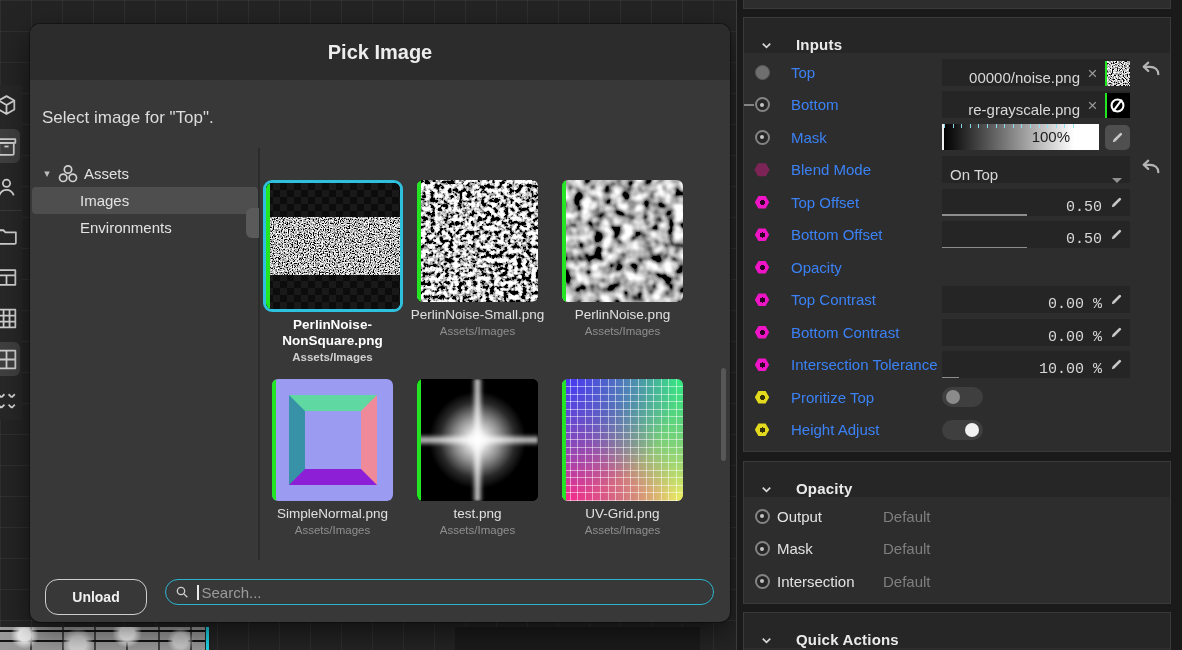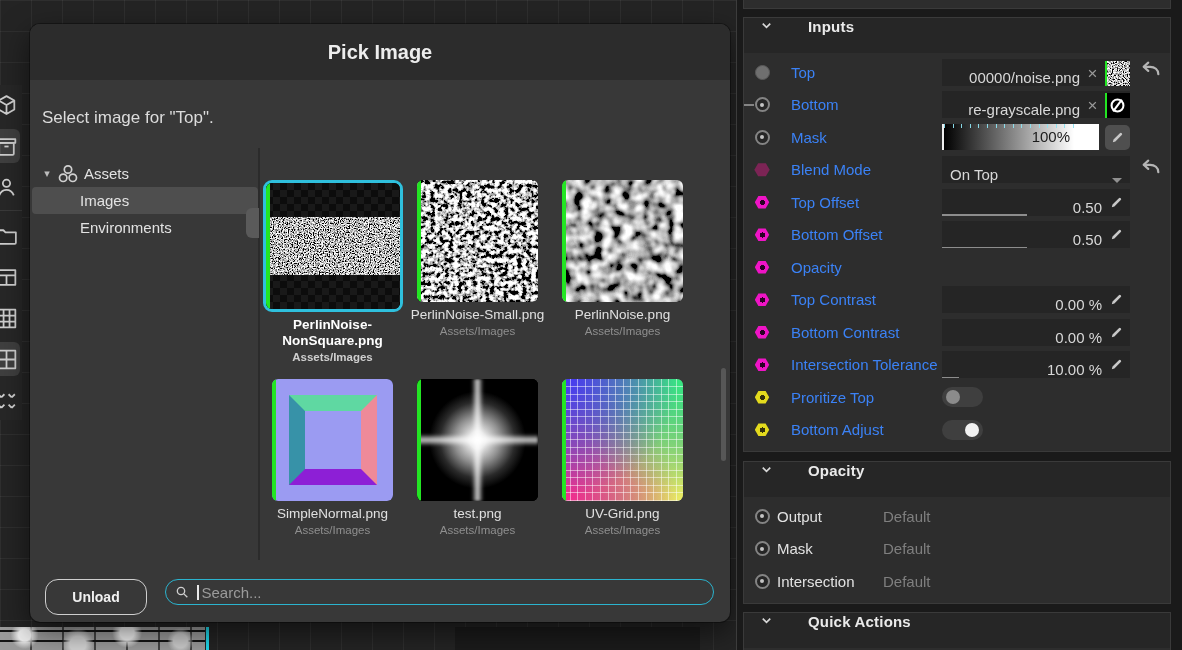--- a/index.html
+++ b/index.html
@@ -99,21 +99,21 @@
     font-family:"Liberation Sans",sans-serif;padding:0;}
   .search-input::placeholder{color:#9b9b9b;}
 
   
   .panel{left:736px;top:0;width:446px;height:650px;background:#1a1a1a;border-left:1px solid #3c3c3c;}
   .section{position:absolute;left:6px;width:428px;background:#2d2d2d;border:1px solid #3a3a3a;box-sizing:border-box;}
   .sec-stub{top:0;height:9px;border-top:none;}
   .sec-inputs{top:17px;height:435px;}
   .sec-outputs{top:461px;height:143px;}
   .sec-quick{top:612px;height:45px;}
-  .sec-head{height:35px;background:#262626;display:flex;align-items:flex-start;gap:12px;}
+  .sec-head{height:35px;background:#262626;display:flex;align-items:flex-end;}
   .sec-head svg{width:15px;height:15px;margin-left:15px;}
   .sec-head .sec-title{margin-left:22px;font-size:15px;font-weight:bold;color:#eaeaea;letter-spacing:.2px;}
   .rows{padding-top:3px;}
   .prow{height:32.5px;display:flex;align-items:center;padding:0 8px 0 10px;box-sizing:border-box;}
   .portbox{width:16px;height:16px;flex:none;position:relative;display:flex;align-items:center;justify-content:center;}
   .plabel{flex:1;margin-left:21px;font-size:15px;color:#3b82f6;white-space:nowrap;overflow:hidden;}
   .ctrl{width:188px;flex:none;display:flex;align-items:center;}
   .post{width:32px;flex:none;display:flex;align-items:center;justify-content:flex-end;}
   .post svg{width:22px;height:22px;}
 
@@ -149,21 +149,21 @@
   .swatch{width:25px;height:26px;background:#fff;flex:none;}
   .pencil-btn{width:25px;height:25px;margin-left:6px;border-radius:5px;background:#4f4f4f;
         display:flex;align-items:center;justify-content:center;flex:none;cursor:pointer;}
   .pencil-btn svg{width:15px;height:15px;}
 
   .f-drop{width:188px;padding:0 8px;cursor:pointer;}
   .d-val{flex:1;text-align:left;font-size:15px;color:#d8d8d8;}
   .d-caret{width:0;height:0;border-left:5px solid transparent;border-right:5px solid transparent;border-top:5px solid #909090;}
 
   .f-slider{width:188px;cursor:ew-resize;}
-  .s-val{flex:1;text-align:right;padding-right:28px;font-size:15px;color:#d8d8d8;}
+  .s-val{flex:1;text-align:right;padding-right:28px;font-size:15px;color:#d8d8d8;font-family:Liberation Mono, monospace;}
   .s-pencil{position:absolute;right:6px;top:6px;width:15px;height:15px;}
   .s-prog{position:absolute;left:0;bottom:0;height:1.5px;background:#8d8d8d;}
 
   .toggle{width:41px;height:20px;border-radius:10px;background:#3f3f3f;position:relative;cursor:pointer;}
   .toggle .knob{position:absolute;top:3px;width:14px;height:14px;border-radius:50%;}
   .toggle.off .knob{left:4px;background:#8b8b8b;}
   .toggle.on .knob{left:23px;background:#f2f2f2;}
 
   .o-label{width:96px;margin-left:7px;font-size:15px;color:#e2e2e2;flex:none;}
   .o-val{font-size:15px;color:#7f7f7f;margin-left:10px;}
@@ -556,21 +556,21 @@
               <div class="toggle off">
                 <span class="knob"></span>
               </div>
             </div>
             <div class="post"></div>
           </div>
           <div class="prow">
             <span class="portbox">
               <span class="hexy"></span>
             </span>
-            <span class="plabel">Bottom Adjust</span>
+            <span class="plabel">Height Adjust</span>
             <div class="ctrl">
               <div class="toggle on">
                 <span class="knob"></span>
               </div>
             </div>
             <div class="post"></div>
           </div>
         </div>
     </div>
 

